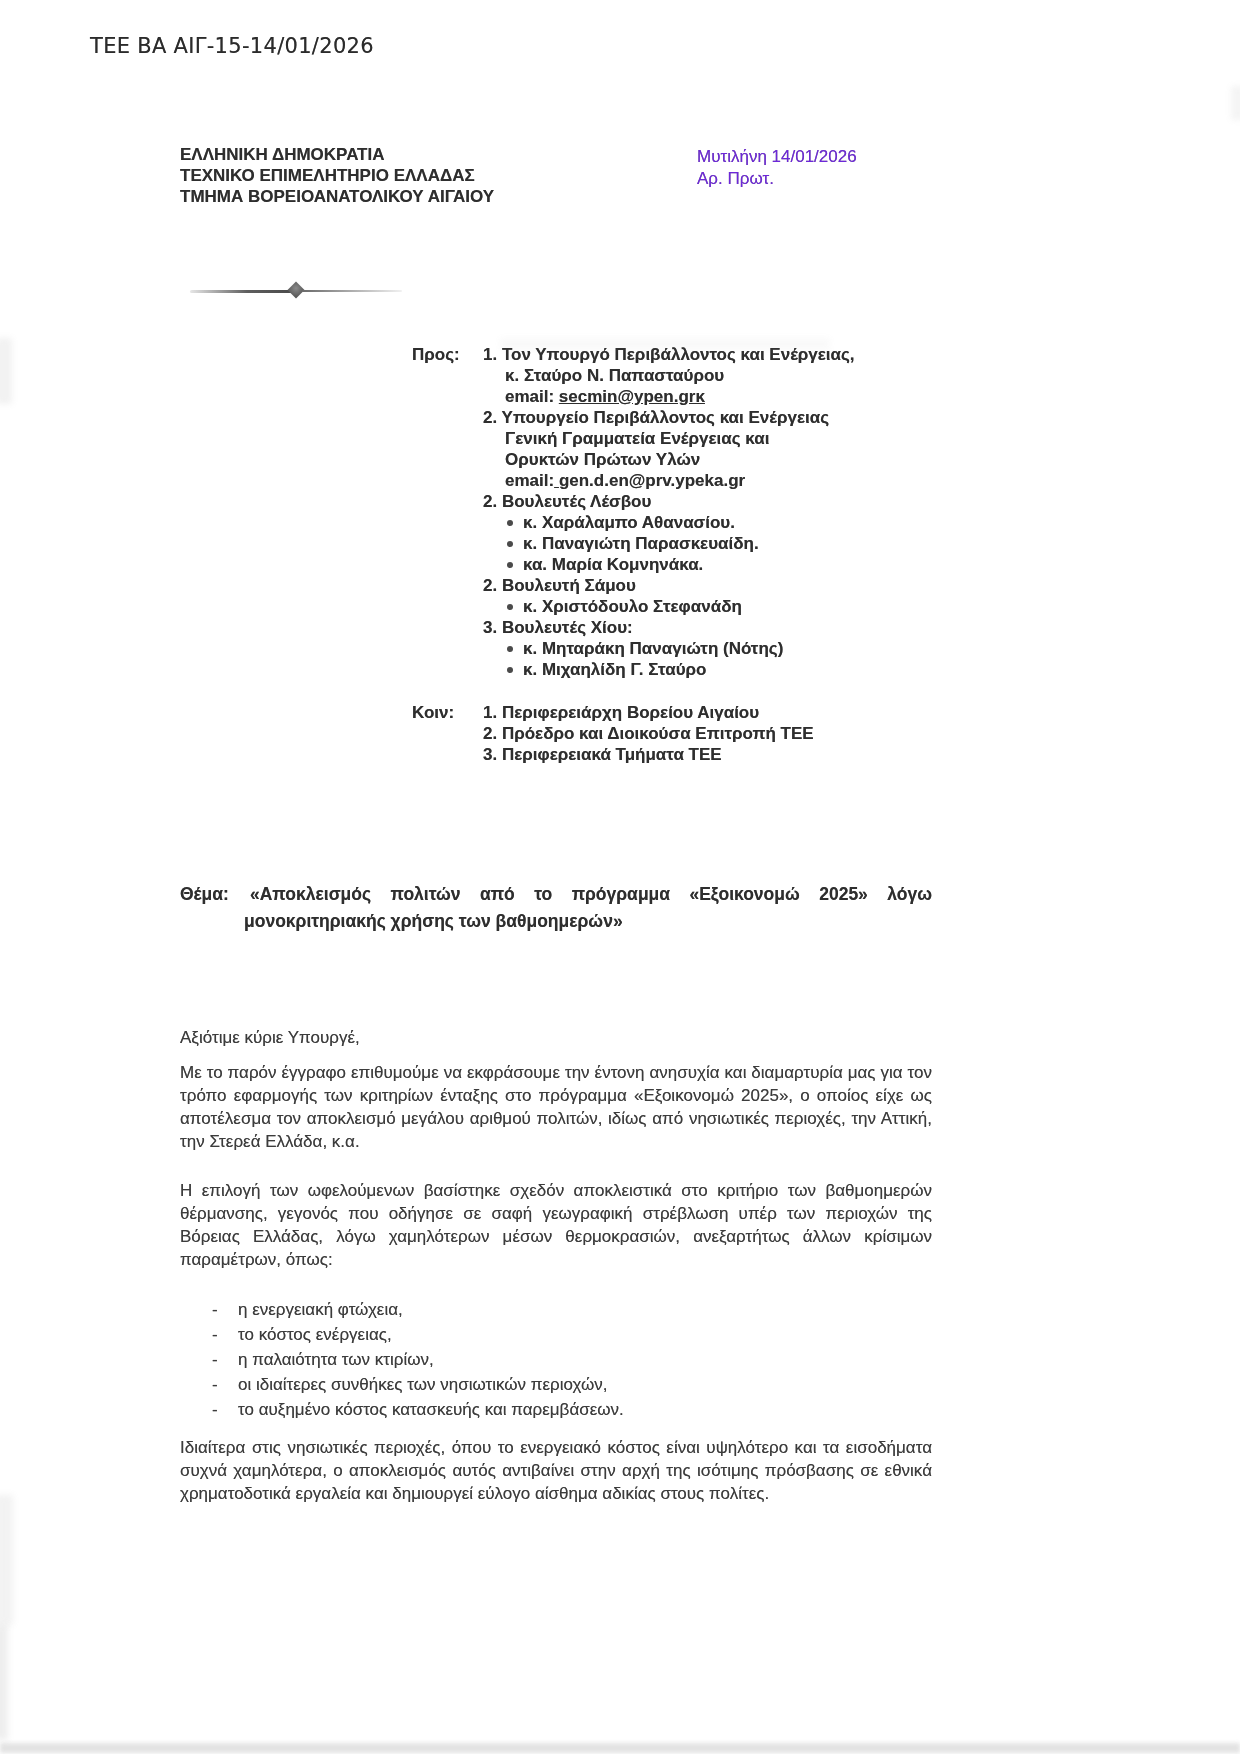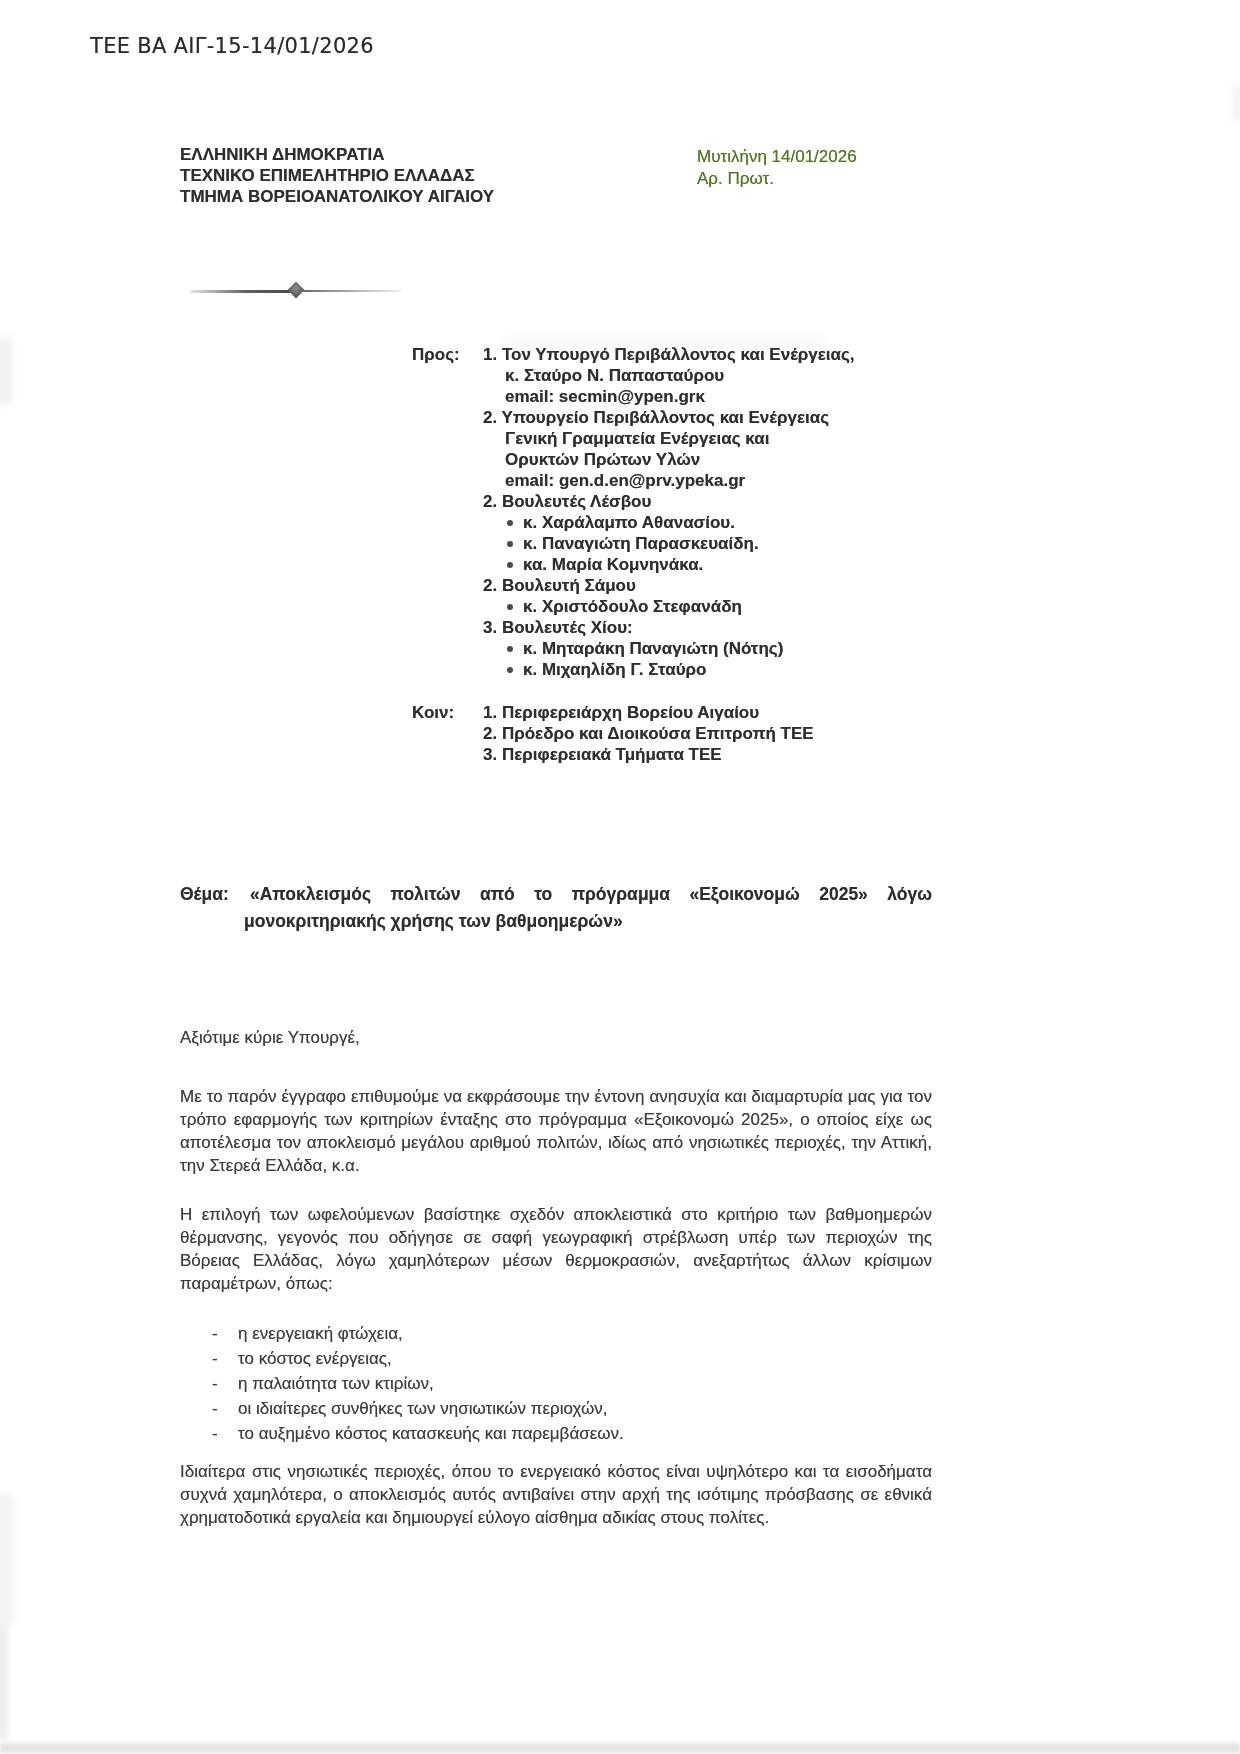--- a/index.html
+++ b/index.html
@@ -13,21 +13,21 @@
     position:absolute; left:42px; top:34px;
     font-family:"DejaVu Sans", sans-serif; font-size:21px; color:#2b2b2b;
     letter-spacing:0.3px;
     margin-left:48px;
   }
   
   .letterhead { position:absolute; left:180px; top:144px; }
   .org-line  { font-weight:bold; font-size:17px; line-height:21px; color:#2e2e2e; white-space:nowrap; }
   .detail-line { font-size:16px; line-height:21px; color:#363636; white-space:nowrap; }
   
-  .dateblock { position:absolute; left:697px; top:146px; font-size:17px; line-height:22px; color:#4d7c0f; }
+  .dateblock { position:absolute; left:697px; top:146px; font-size:17px; line-height:22px; color:#6d28d9; }
   
   .separator { position:absolute; left:190px; top:283px; width:212px; height:16px; }
   .sep-line-left {
     position:absolute; left:0; top:7px; width:104px; height:3px;
     background:linear-gradient(to right, rgba(90,90,90,0.15), #5e5e5e 55%, #4a4a4a);
     border-radius:2px;
   }
   .sep-line-right {
     position:absolute; left:112px; top:7px; width:100px; height:2px;
     background:linear-gradient(to right, #6a6a6a, rgba(120,120,120,0.5) 60%, rgba(140,140,140,0.12));
@@ -44,31 +44,31 @@
   .cc-block { left:412px; top:702px; }
   .addr-label { position:absolute; left:0; top:0; }
   .addr-list { margin-left:71px; }
   .addr-row { white-space:nowrap; }
   .ind1 { padding-left:22px; }
   .ind2 { padding-left:24px; }
   .dot {
     display:inline-block; width:6px; height:6px; border-radius:50%;
     background:#4a4a4a; margin-right:10px; vertical-align:2px;
   }
-  .u { }
+  .u { text-decoration:underline; }
   
   .subject { position:absolute; left:180px; top:881px; width:752px; }
   .subject-label { float:left; width:70px; font-weight:bold; font-size:17.5px; line-height:27px; color:#2e2e2e; }
   .subject-text {
     margin-left:64px; font-weight:bold; font-size:17.5px; line-height:27px;
     color:#2e2e2e; text-align:justify;
   }
   
   .body-block { position:absolute; left:180px; top:1026px; width:752px; font-size:17px; line-height:23px; color:#3c3c3c; }
-  .greeting { margin:0 0 36px 0; }
+  .greeting { margin:0 0 12px 0; }
   .para { margin:0 0 26px 0; text-align:justify; }
   .bullets { margin:0 0 14px 0; }
   .bullet-row { position:relative; padding-left:58px; line-height:25px; }
   .dash { position:absolute; left:32px; top:0; }
   
   .artifact { position:absolute; background:#9a9a9a; filter:blur(3px); pointer-events:none; }
   .a1 { left:-4px; top:338px;  width:16px; height:66px;  opacity:0.13; }
   .a2 { left:-5px; top:1495px; width:18px; height:130px; opacity:0.12; }
   .a3 { left:-6px; top:1625px; width:14px; height:115px; opacity:0.16; }
   .a4 { left:0;    top:1743px; width:1240px; height:10px; opacity:0.28; filter:blur(2px); }

